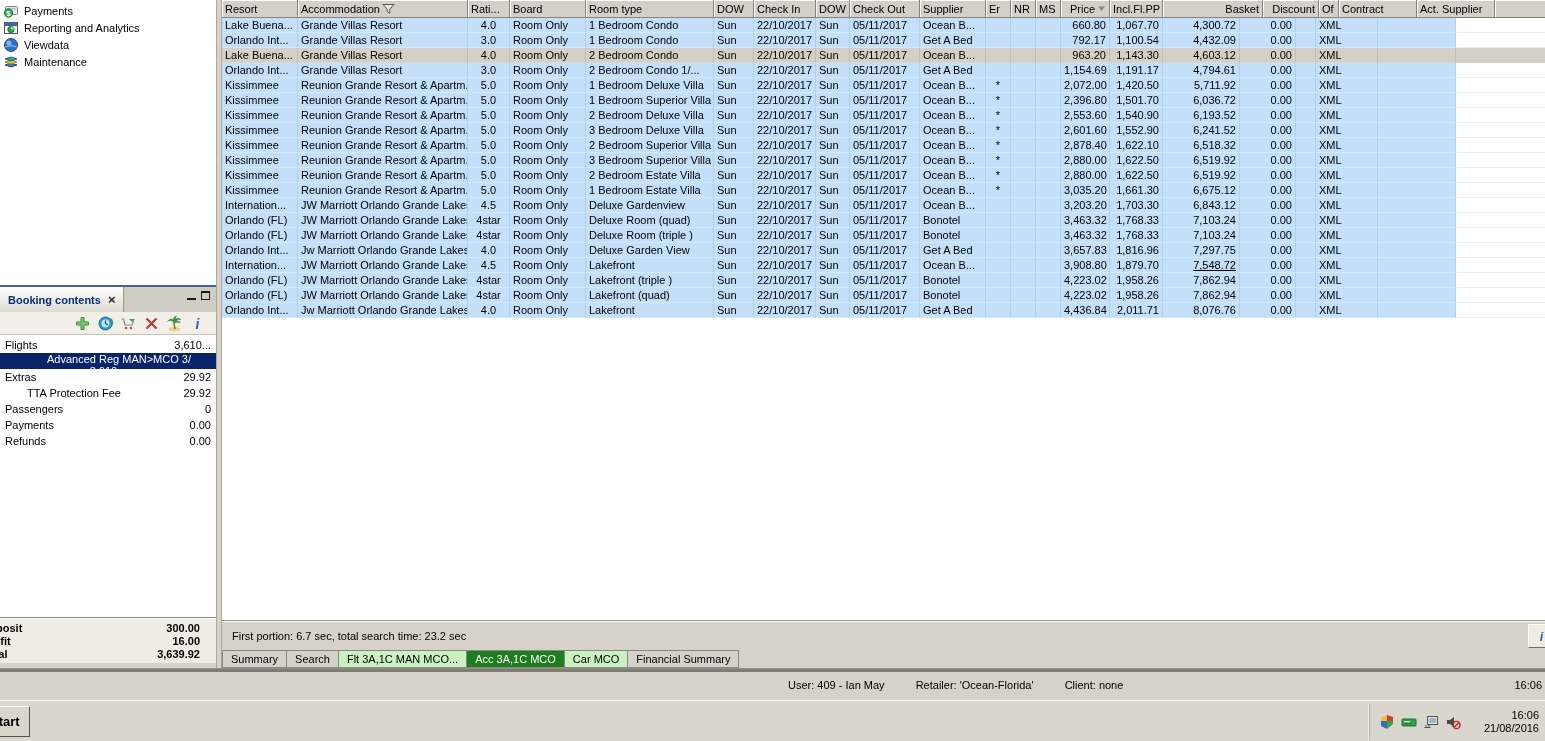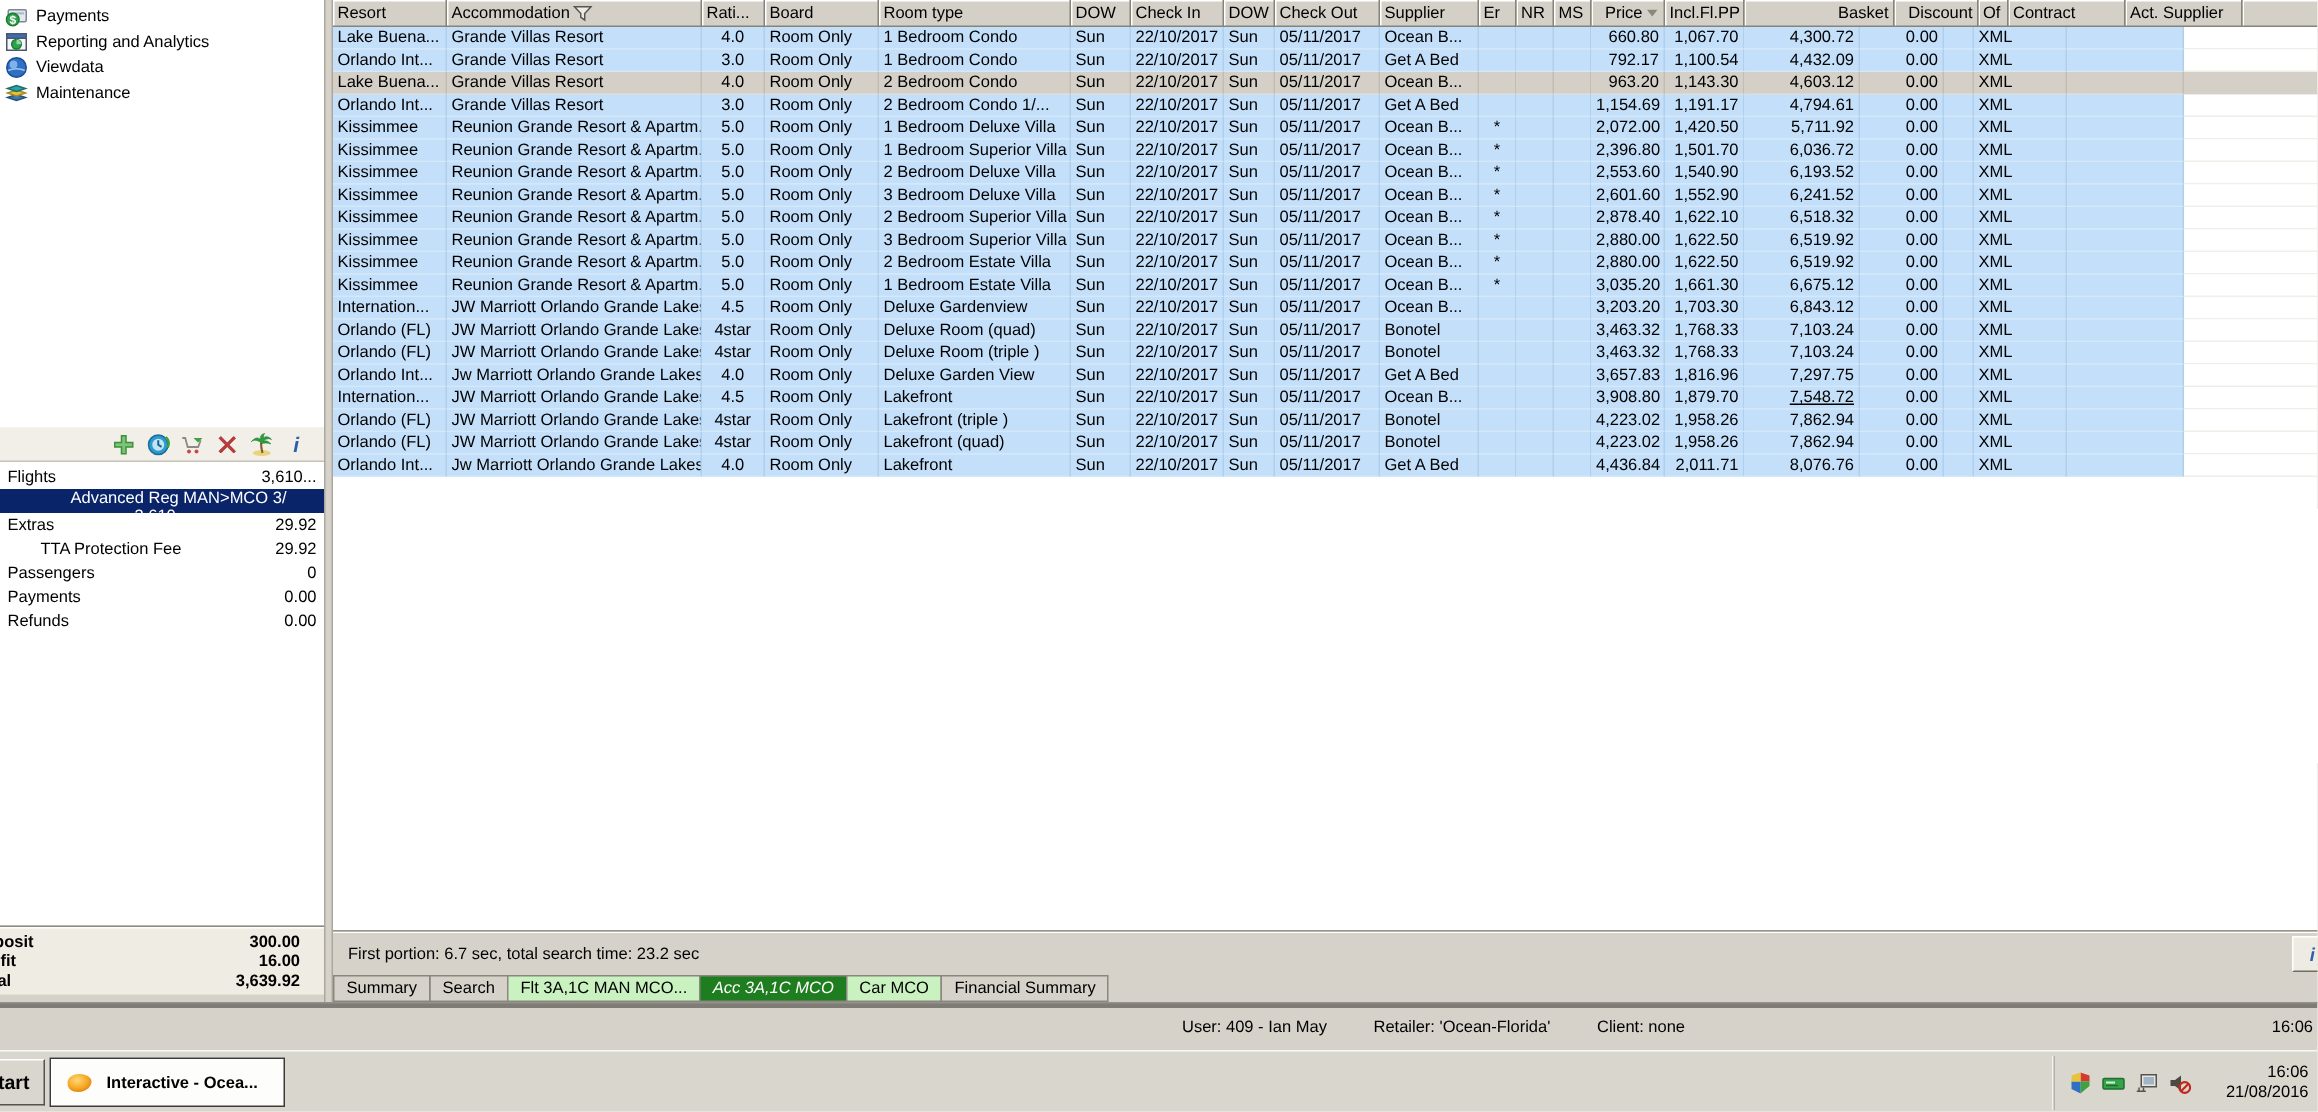--- a/index.html
+++ b/index.html
@@ -58,21 +58,21 @@
   
   #search-status { position:absolute; left:222px; top:620px; width:1323px; height:30px; background:#D6D2C9;
                    border-top:1px solid #98968E; box-shadow:inset 0 1px 0 #fff; display:flex; align-items:center; padding:0 10px; }
   #info-btn { position:absolute; right:-9px; top:3px; width:26px; height:24px; background:#EDEBE2;
               border:1px solid; border-color:#fff #6E6C66 #6E6C66 #fff; display:flex; align-items:center; justify-content:center; }
   #info-btn svg { width:15px; height:15px; }
   #tabsbar { position:absolute; left:222px; top:650px; width:1323px; height:18px; background:#D6D2C9; display:flex; }
   .rtab { padding:1px 8px; display:flex; align-items:center; border:1px solid #8A8680; margin-left:-1px; white-space:nowrap; }
   .rtab:first-child { margin-left:0; }
   .rtab.green-light { background:#C9F2C0; }
-  .rtab.green-active { background:#1E7D1E; color:#fff;font-style:italic; }
+  .rtab.green-active { background:#1E7D1E; color:#fff; }
   #dark-strip { position:absolute; left:0; top:668px; width:1545px; height:4px; background:#7E7C75; border-top:1px solid #93918A; }
 
   
   #appstatus { position:absolute; left:0; top:672px; width:1545px; height:26px; background:#D6D2C9; }
   #appstatus-text { position:absolute; left:788px; top:7px; white-space:nowrap; }
   #appstatus-text span { margin-right:28px; }
   #appstatus-time { position:absolute; right:3px; top:7px; }
 
   
   #taskbar { position:absolute; left:0; top:700px; width:1545px; height:41px; background:#D9D6CE; border-top:1px solid #F8F7F3; }
@@ -132,20 +132,30 @@
           <path d="M2 8l6-2 6 2-6 2z" fill="#E8C23A" stroke="#A8871E"></path>
           <path d="M2 5l6-2 6 2-6 2z" fill="#2FA3A0" stroke="#1C6F6D"></path>
         </svg>
       </span>
       <span>Maintenance</span>
     </div>
   </div>
 <div id="splitter"></div>
 
 <div id="bp">
+  <div class="bp-top">
+    <div class="bp-tab">
+      <span>Booking contents</span>
+      <span class="bp-close">×</span>
+    </div>
+    <div class="bp-winbtns">
+      <div class="wb-min"></div>
+      <div class="wb-max"></div>
+    </div>
+  </div>
   <div class="bp-toolbar" id="bp-toolbar">
       <span class="tbtn">
         <svg viewBox="0 0 17 17">
           <path d="M7 2.5h3V7h4.5v3H10v4.5H7V10H2.5V7H7z" fill="#7CC576" stroke="#3E8F3E"></path>
         </svg>
       </span>
       <span class="tbtn">
         <svg viewBox="0 0 17 17">
           <circle cx="8.5" cy="8.5" r="6.5" fill="#2E9AD0" stroke="#1C6E9A"></circle>
           <circle cx="8.5" cy="8.5" r="4" fill="#BFE6F5"></circle>
@@ -804,35 +814,20 @@
     <span>User: 409 - Ian May</span>
     <span>Retailer: 'Ocean-Florida'</span>
     <span>Client: none</span>
   </div>
   <span id="appstatus-time">16:06</span>
 </div>
 
 <div id="taskbar">
   <div id="start-btn">
     <span>Start</span>
-  </div>
-  <div id="task-btn">
-    <span class="tbicon" id="task-btn-icon">
-        <svg viewBox="0 0 22 16">
-          <defs>
-            <radialGradient id="og" cx="40%" cy="35%" r="75%">
-              <stop offset="0%" stop-color="#FFD977"></stop>
-              <stop offset="60%" stop-color="#F5A623"></stop>
-              <stop offset="100%" stop-color="#D97B0D"></stop>
-            </radialGradient>
-          </defs>
-          <path d="M3 8c0-4 4-6 8-6s8 2 8 5-3 7-9 7c-4 0-7-2-7-6z" fill="url(#og)"></path>
-        </svg>
-      </span>
-    <span>Interactive - Ocea...</span>
   </div>
   <div id="tray">
     <span id="tray-icons" style="display:flex;gap:6px;align-items:center;">
         <span class="tray-ic">
           <svg viewBox="0 0 16 16">
             <path d="M8 1l6 2v4H8z" fill="#D23B2F"></path>
             <path d="M14 7v3l-6 5V7z" fill="#3FA13F"></path>
             <path d="M8 15L2 12V7h6z" fill="#2F6FC4"></path>
             <path d="M2 7V3l6-2v6z" fill="#E8C23A"></path>
           </svg>

